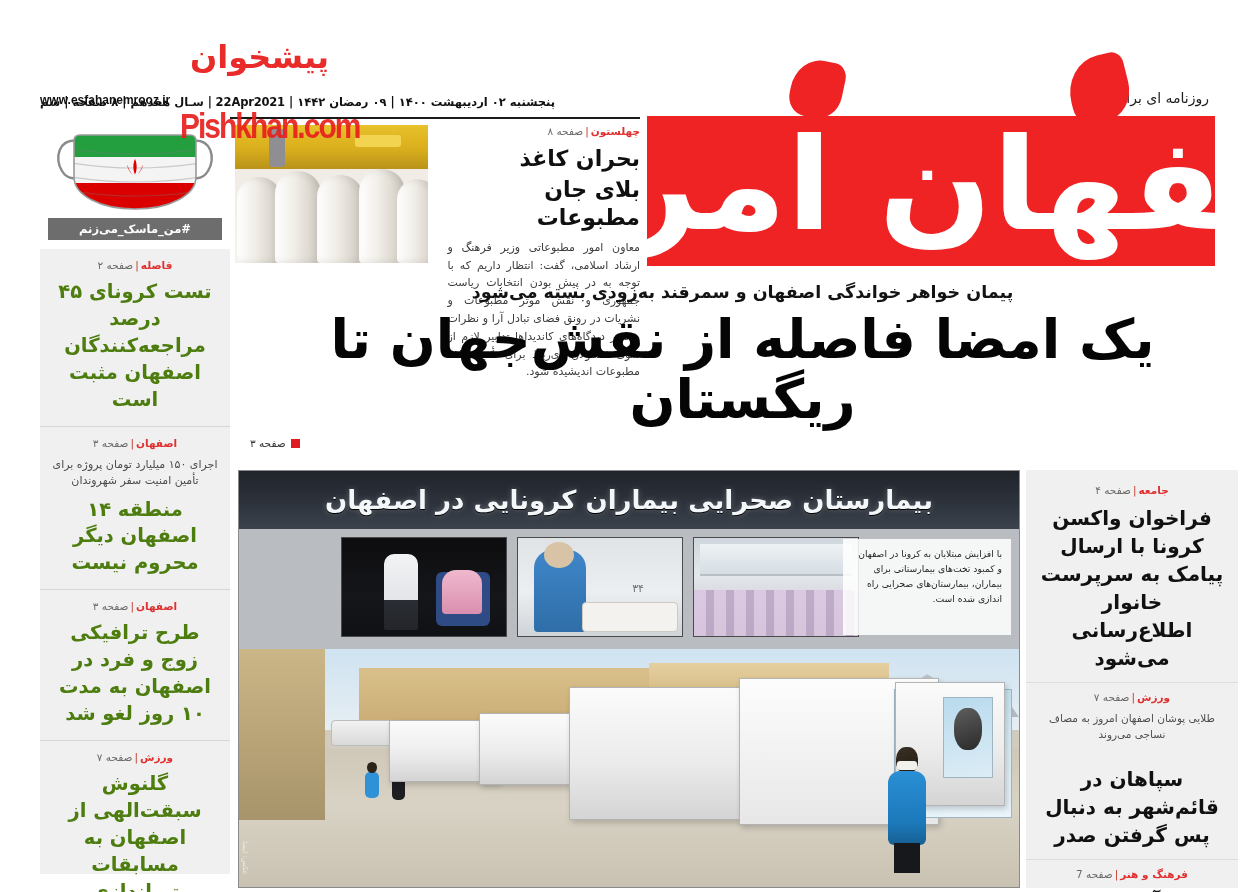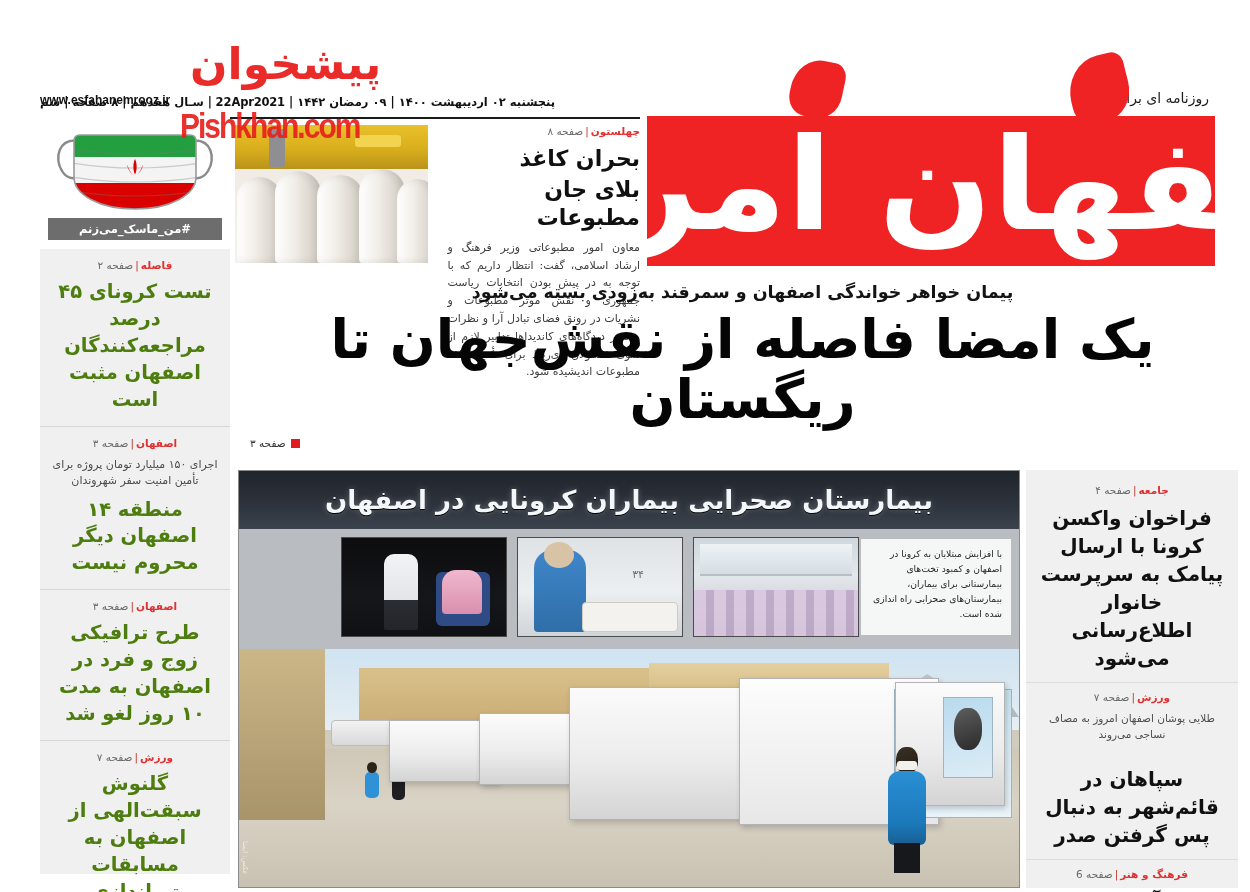--- a/index.html
+++ b/index.html
@@ -36,21 +36,21 @@
   .watermark {
     position: absolute; left: 140px; top: 20px;
     font-size: 30px; font-weight: bold; color: #e8201e;
     font-family: "Liberation Sans", sans-serif;
     letter-spacing: -2px; opacity: 0.92;
     transform: scaleY(1.15);
     pointer-events: none; z-index: 40;
   }
   .watermark-fa {
     position: absolute; left: 150px; top: -52px;
-    font-size: 44px; font-weight: bold; color: #e8201e;
+    font-size: 32px; font-weight: bold; color: #e8201e;
     opacity: 0.95; direction: rtl; z-index: 40;
     pointer-events: none;
   }
   .rule-top {
     position: absolute; left: 40px; top: 117px;
     width: 600px; height: 2px; background: #1a1a1a;
   }
 
   
   .masthead {
@@ -244,41 +244,41 @@
   }
   .th2 .dochead {
     position:absolute; left:26px; top:4px; width:30px; height:26px;
     border-radius:50%; background:#d9c3a6;
   }
   .th2 .bed {
     position:absolute; right:4px; bottom:4px; width:96px; height:30px;
     background:#f4f2ee; border:1px solid #cfcac2; border-radius:4px;
   }
   .th2 .num {
-    position:absolute; right:38px; top:30px; color:#6f6f6f; font-size:11px;
+    position:absolute; right:38px; top:44px; color:#6f6f6f; font-size:11px;
     direction:rtl;
   }
   .th3 { background: linear-gradient(180deg,#0d0d0f 0%,#15161a 60%,#101114 100%); }
   .th3 .nurse {
     position:absolute; left:42px; top:16px; width:34px; height:76px;
     background: linear-gradient(180deg,#f2f3f5 0%,#e3e5e8 60%,#2a2d33 61%,#23252a 100%);
     border-radius: 10px 10px 2px 2px;
   }
   .th3 .chair {
     position:absolute; right:16px; bottom:10px; width:54px; height:54px;
     background:#2f4b86; border-radius:6px;
   }
   .th3 .pat {
     position:absolute; right:24px; bottom:22px; width:40px; height:44px;
     background: linear-gradient(180deg,#f0b8cd,#d98fae);
     border-radius: 14px 14px 4px 4px;
   }
   .pkg-caption {
     position: absolute; right: 8px; top: 68px;
-    width: 150px; height: 96px;
+    width: 168px; height: 96px;
     background: rgba(255,255,255,0.86);
     padding: 8px 9px;
     font-size: 9.2px; line-height: 1.62; color: #1e1e1e;
     direction: rtl; text-align: right;
   }
   .main-photo {
     position: absolute; left: 0; right: 0; top: 178px; bottom: 0;
     background:
       linear-gradient(180deg,#bcd9ea 0%, #d6e6f0 16%, #cfc9bb 17%, #d8d2c4 100%);
     overflow: hidden;
@@ -590,19 +590,19 @@
     <div class="r-story">
       <div class="kicker">
         <b>ورزش</b><span class="bar">|</span><span>صفحه ۷</span>
       </div>
       <div class="r-lead">طلایی پوشان اصفهان امروز به مصاف نساجی می‌روند</div>
       <div class="r-title">سپاهان در قائم‌شهر به دنبال پس گرفتن صدر</div>
     </div>
 
     <div class="r-story" style="border-bottom:none">
       <div class="kicker">
-        <b>فرهنگ و هنر</b><span class="bar">|</span><span>صفحه 6</span>
+        <b>فرهنگ و هنر</b><span class="bar">|</span><span>صفحه 7</span>
       </div>
       <div class="r-title">پخش آنلاین تئاتر؛ طرحی که موفق نشد</div>
     </div>
   </div>
 
 </div>
 
 </body></html>

